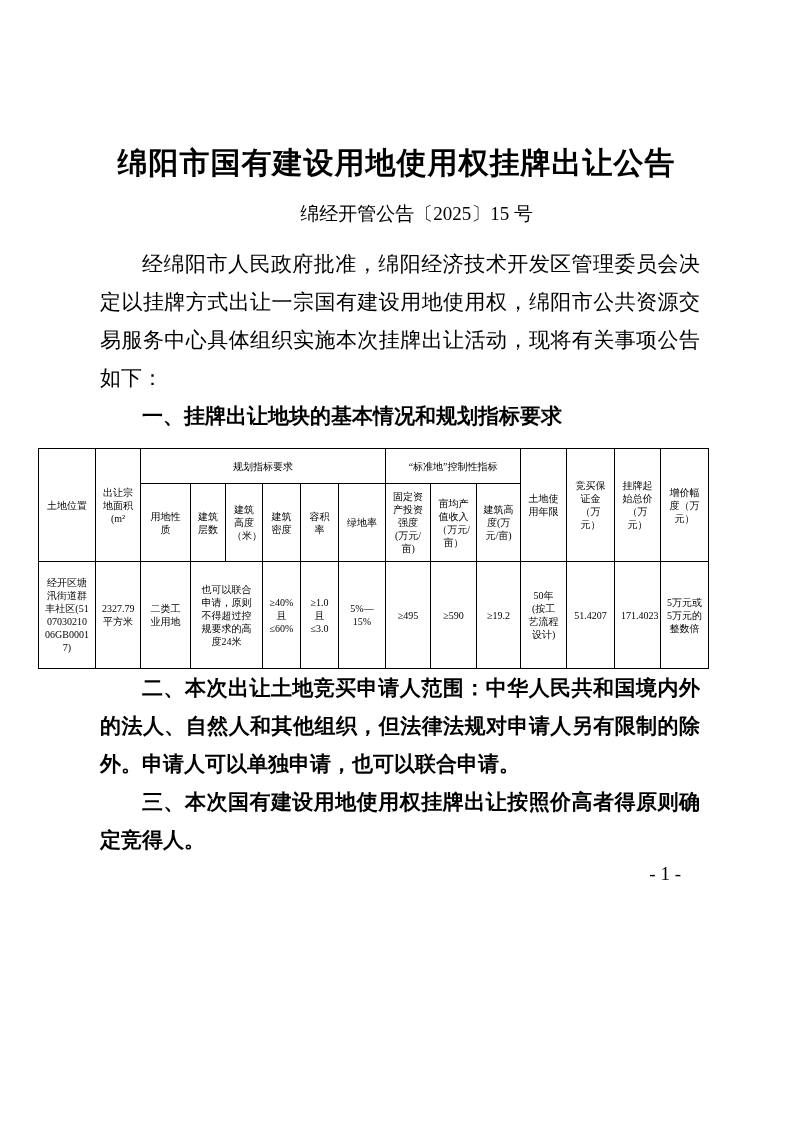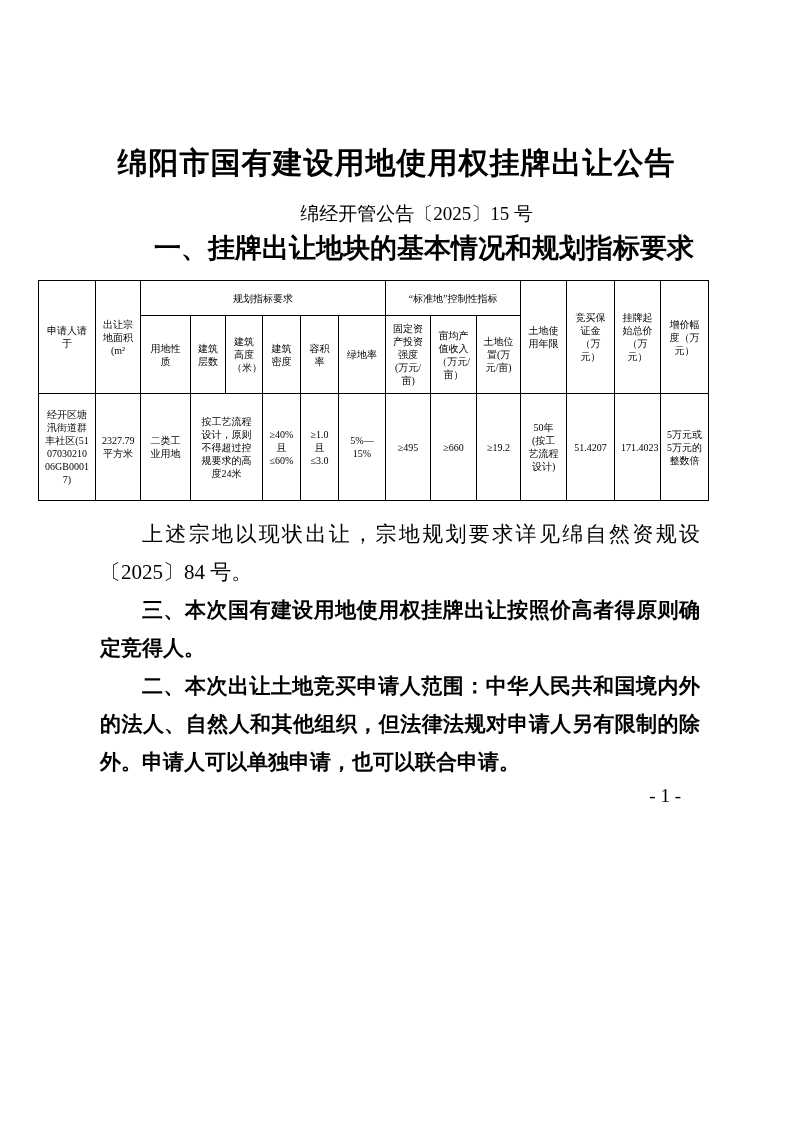--- a/index.html
+++ b/index.html
@@ -28,21 +28,21 @@
   .content { margin-left: 100px; width: 600px; }
   p.body {
     font-size: 21px;
     line-height: 38px;
     text-align: justify;
     text-indent: 2em;
     word-break: break-word;
   }
   .intro { margin-top: 16px; }
   .sec-heading {
-    font-size: 27px; line-height: 38px;
+    font-size: 21px; line-height: 38px;
     font-weight: 700;
     font-family: "Liberation Sans", sans-serif;
     text-indent: 2em;
   }
   .bold-sans { font-family: "Liberation Sans", sans-serif; font-weight: 700; }
   .after-table { margin-top: 14px; }
 
   table.land-table {
     border-collapse: collapse;
     table-layout: fixed;
@@ -77,20 +77,21 @@
 </head>
 <body>
 
 <div class="page">
 
   <h1 class="title">绵阳市国有建设用地使用权挂牌出让公告</h1>
 
   <div class="docnum">绵经开管公告〔2025〕15 号</div>
 
   <div class="content">
+    <p class="body intro">经绵阳市人民政府批准，绵阳经济技术开发区管理委员会决定以挂牌方式出让一宗国有建设用地使用权，绵阳市公共资源交易服务中心具体组织实施本次挂牌出让活动，现将有关事项公告如下：</p>
     <h2 class="sec-heading">一、挂牌出让地块的基本情况和规划指标要求</h2>
   </div>
 
   <table class="land-table">
     <colgroup>
       <col style="width:57px">
         <col style="width:45px">
         <col style="width:50px">
       <col style="width:35px">
         <col style="width:37px">
@@ -100,60 +101,59 @@
         <col style="width:45px">
       <col style="width:46px">
         <col style="width:44px">
         <col style="width:46px">
       <col style="width:48px">
         <col style="width:46px">
         <col style="width:48px">
     </colgroup>
     <tbody>
         <tr class="hrow1">
-      <td rowspan="2">申请人请于</td>
+      <td rowspan="2">土地位置</td>
       <td rowspan="2">出让宗地面积(m²</td>
       <td colspan="6">规划指标要求</td>
       <td colspan="3">“标准地”控制性指标</td>
       <td rowspan="2">土地使用年限</td>
       <td rowspan="2">竞买保证金（万元）</td>
       <td rowspan="2">挂牌起始总价（万元）</td>
       <td rowspan="2">增价幅度（万元）</td>
     </tr>
     <tr class="hrow2">
       <td>用地性质</td>
       <td>建筑层数</td>
       <td>建筑高度（米）</td>
       <td>建筑密度</td>
       <td>容积率</td>
       <td>绿地率</td>
       <td>固定资产投资强度(万元/亩)</td>
       <td>亩均产值收入（万元/亩）</td>
-      <td>土地位置(万元/亩)</td>
+      <td>建筑高度(万元/亩)</td>
     </tr>
     <tr class="drow">
       <td class="loc">经开区塘汛街道群丰社区(510703021006GB00017)</td>
       <td class="num">2327.79平方米</td>
       <td>二类工业用地</td>
-      <td colspan="2">按工艺流程设计，原则不得超过控规要求的高度24米</td>
+      <td colspan="2">也可以联合申请，原则不得超过控规要求的高度24米</td>
       <td>≥40%且≤60%</td>
       <td>≥1.0且≤3.0</td>
       <td>5%—15%</td>
       <td class="num">≥495</td>
-      <td class="num">≥660</td>
+      <td class="num">≥590</td>
       <td class="num">≥19.2</td>
       <td>50年(按工艺流程设计)</td>
       <td class="num">51.4207</td>
       <td class="num">171.4023</td>
       <td>5万元或5万元的整数倍</td>
     </tr>
   </tbody>
     </table>
 
   <div class="content">
-    <p class="body after-table">上述宗地以现状出让，宗地规划要求详见绵自然资规设〔2025〕84 号。</p>
+    <p class="body bold-sans">二、本次出让土地竞买申请人范围：中华人民共和国境内外的法人、自然人和其他组织，但法律法规对申请人另有限制的除外。申请人可以单独申请，也可以联合申请。</p>
     <p class="body bold-sans">三、本次国有建设用地使用权挂牌出让按照价高者得原则确定竞得人。</p>
-    <p class="body bold-sans">二、本次出让土地竞买申请人范围：中华人民共和国境内外的法人、自然人和其他组织，但法律法规对申请人另有限制的除外。申请人可以单独申请，也可以联合申请。</p>
   </div>
 
   <div class="page-number">- 1 -</div>
 
 </div>
 
 </body></html>

